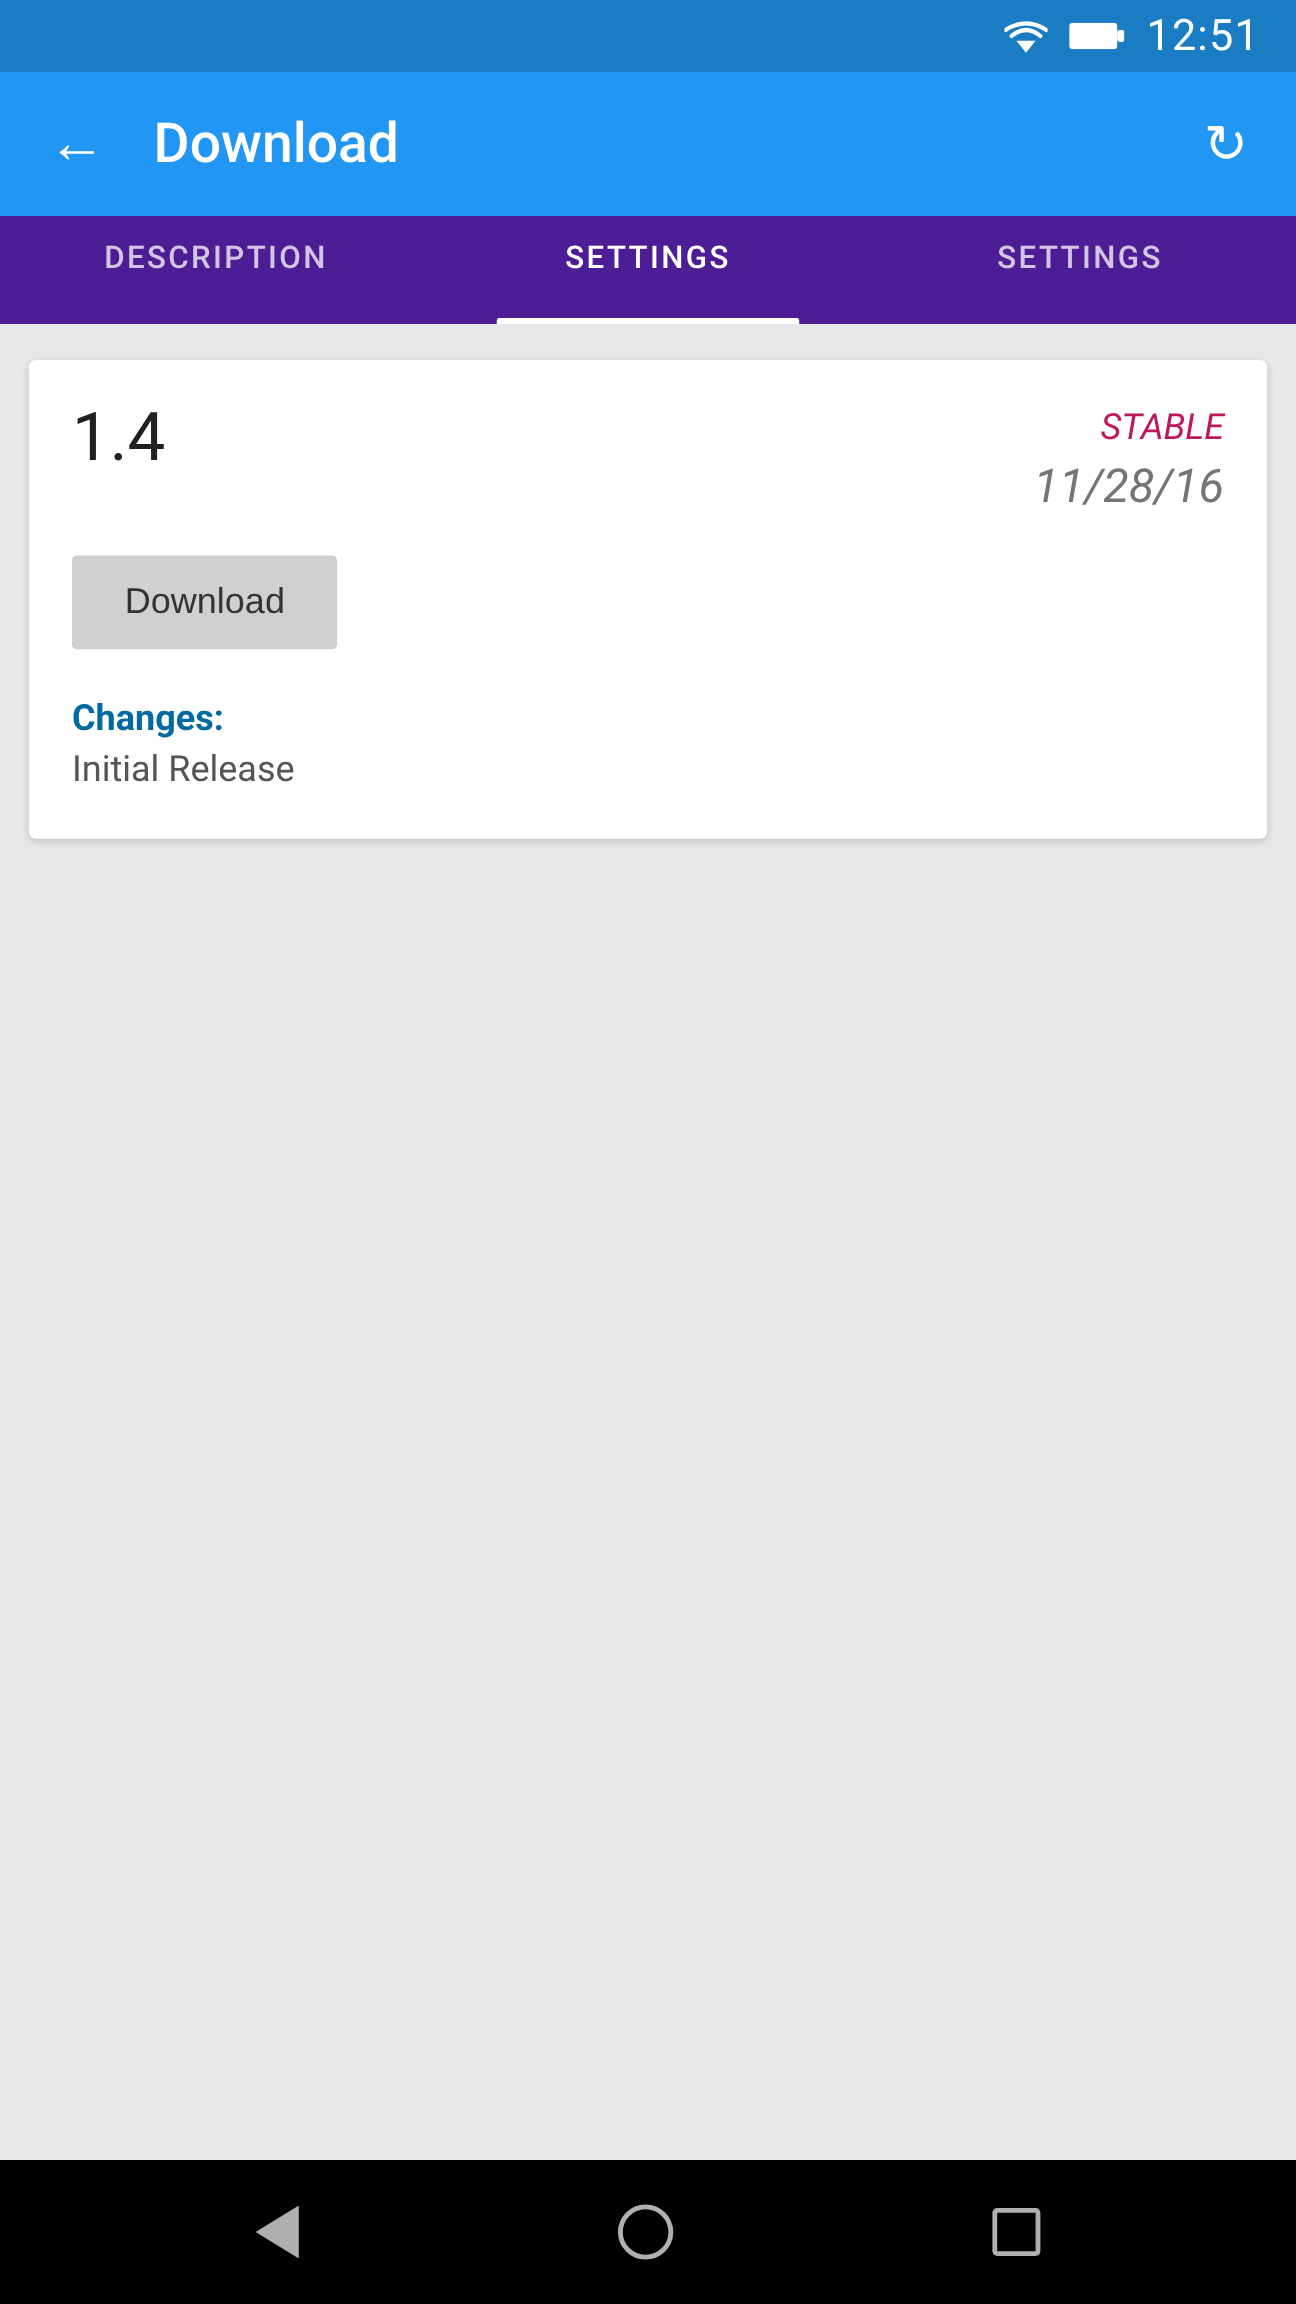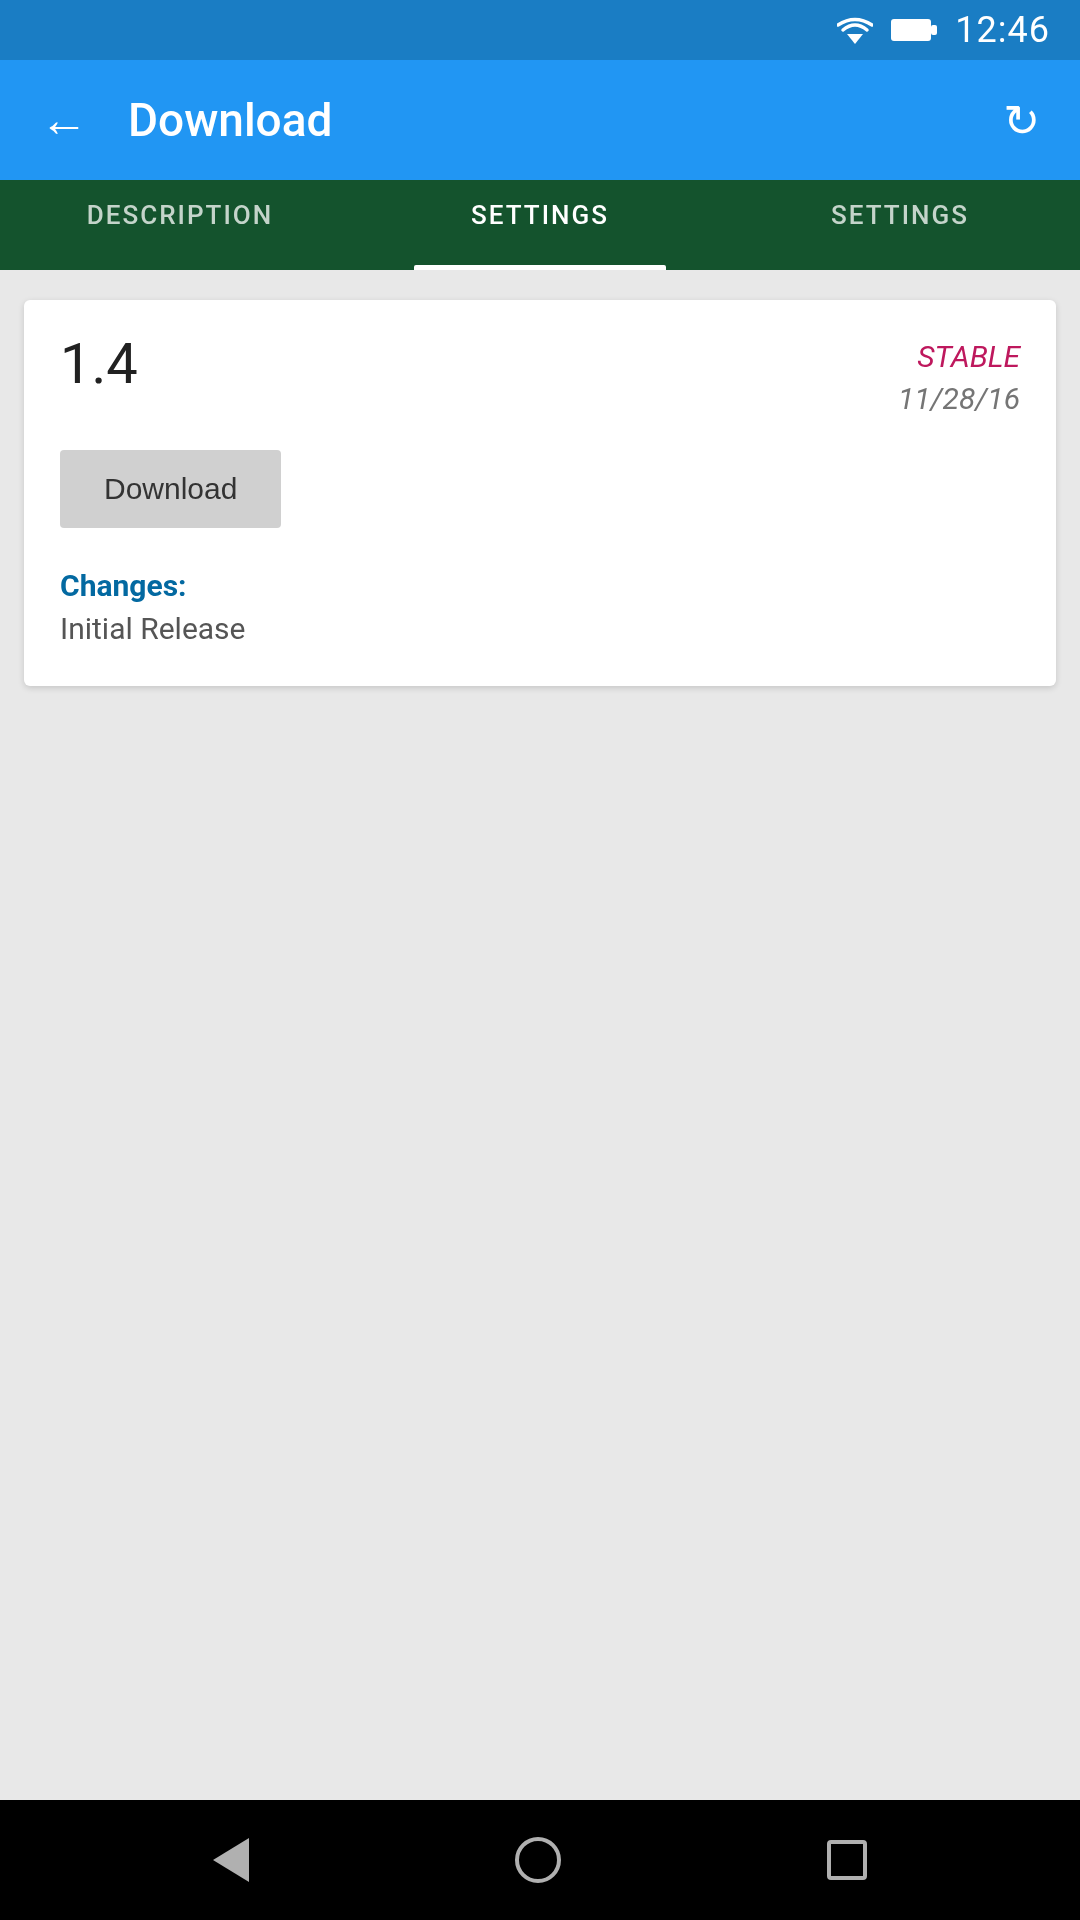--- a/index.html
+++ b/index.html
@@ -84,21 +84,21 @@
       color: white;
       font-size: 44px;
       cursor: pointer;
       background: none;
       border: none;
       padding: 10px;
     }
 
     
     .tabs-bar {
-      background: #14532d;
+      background: #4c1d95;
       display: flex;
       align-items: flex-end;
       padding: 0 0;
       height: 90px;
     }
 
     .tab {
       flex: 1;
       display: flex;
       flex-direction: column;
@@ -171,21 +171,21 @@
 
     .version-stability {
       font-size: 30px;
       font-style: italic;
       color: #be185d;
       display: block;
       line-height: 1.4;
     }
 
     .version-date {
-      font-size: 30px;
+      font-size: 39px;
       font-style: italic;
       color: #757575;
       display: block;
       line-height: 1.4;
     }
 
     .download-button {
       background: #d0d0d0;
       color: #333;
       border: none;
@@ -263,21 +263,21 @@
   <div class="status-bar-icons">
     <svg class="wifi-icon" viewBox="0 0 36 28" fill="white">
       <polygon points="18,28 26,18 10,18" fill="white"></polygon>
       <path d="M6,14 Q18,4 30,14" stroke="white" stroke-width="3.5" fill="none" stroke-linecap="round"></path>
       <path d="M1,9 Q18,-2 35,9" stroke="white" stroke-width="3.5" fill="none" stroke-linecap="round"></path>
     </svg>
     <svg viewBox="0 0 46 22" width="46" height="22">
       <rect x="0" y="0" width="40" height="22" rx="3" ry="3" fill="white"></rect>
       <rect x="40" y="6" width="6" height="10" rx="2" ry="2" fill="white"></rect>
     </svg>
-    <span class="time">12:46</span>
+    <span class="time">12:51</span>
   </div>
 </div>
 
 <div class="app-bar">
   <div class="app-bar-left">
     <button class="back-button">←</button>
     <span class="app-title">Download</span>
   </div>
   <button class="refresh-button">↻</button>
 </div>

